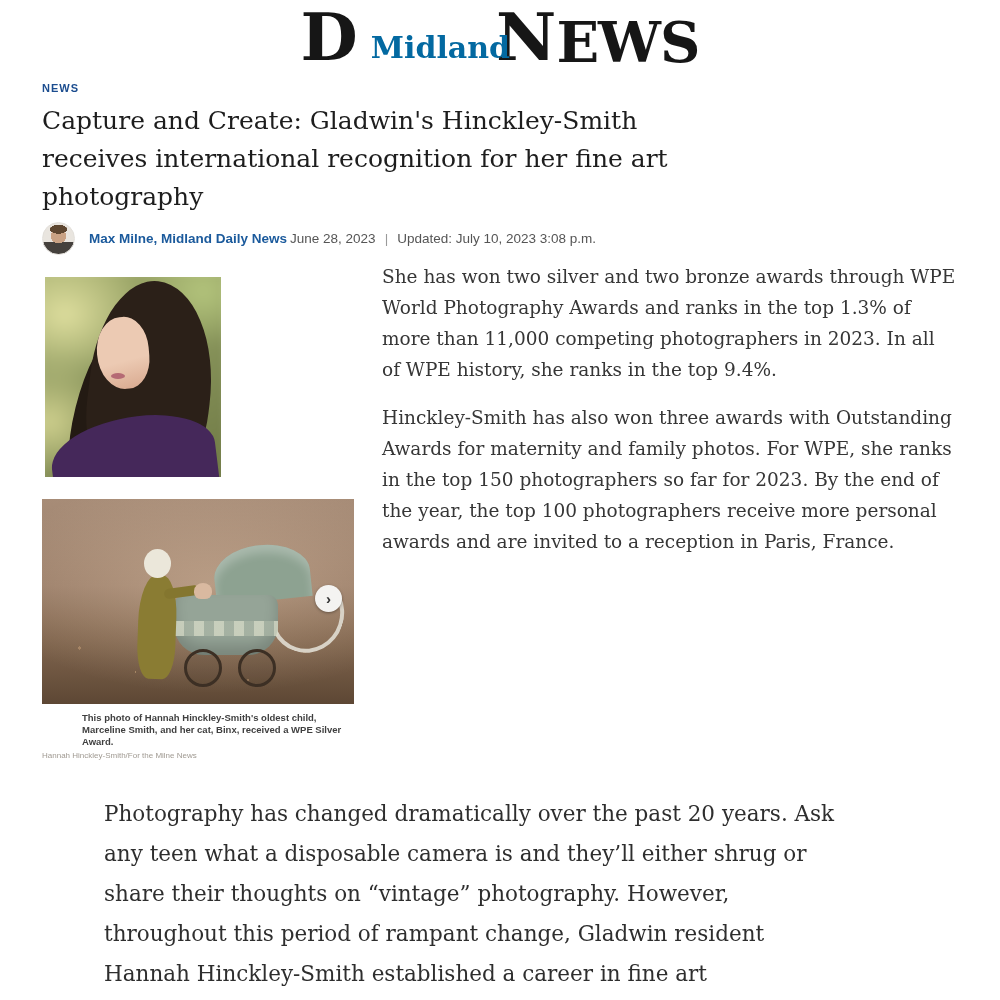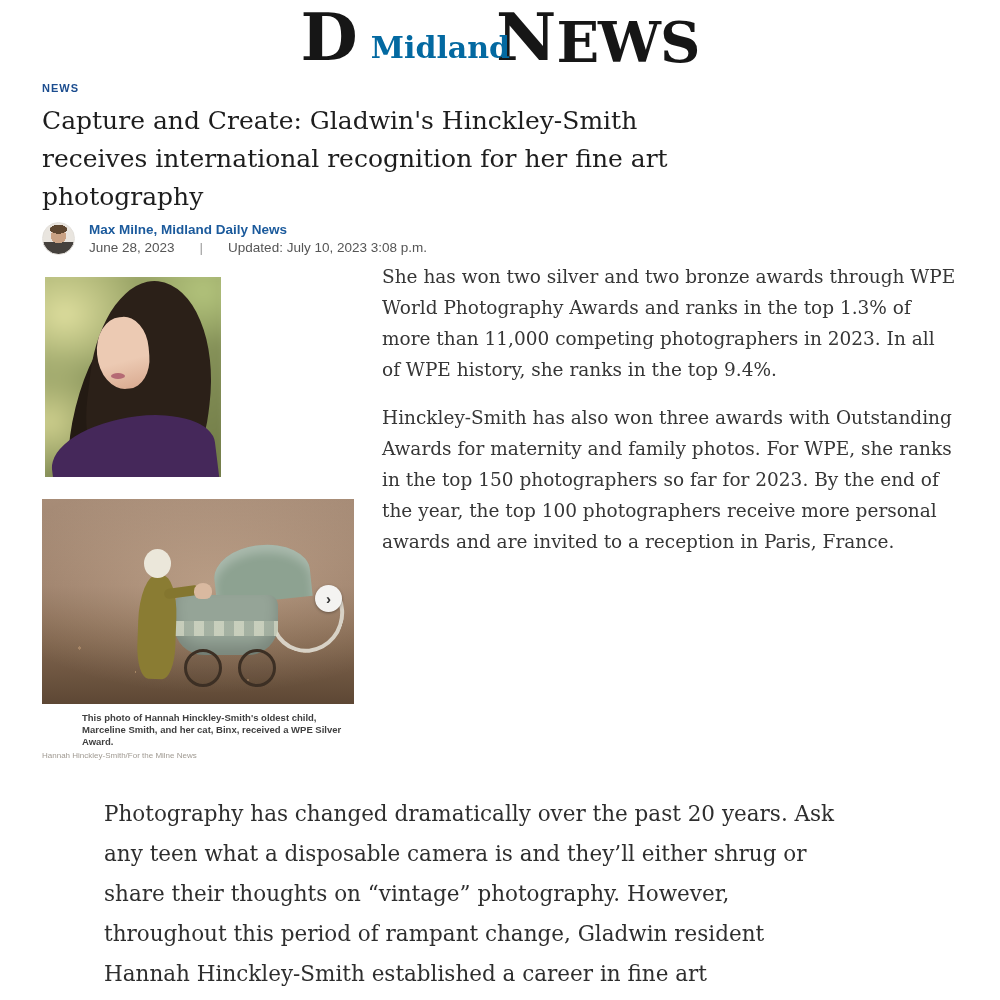--- a/index.html
+++ b/index.html
@@ -21,23 +21,23 @@
   .article{margin:0 42px;}
   .kicker{margin-top:18px;font-size:11px;font-weight:700;letter-spacing:1px;color:#1c4d8f;cursor:pointer;display:inline-block;}
   h1.headline{margin:6px 0 6px 0;max-width:690px;font-family:"DejaVu Serif",serif;font-weight:400;
               font-size:25px;line-height:38px;color:#1d1d1d;}
   .byline{display:flex;align-items:center;gap:14px;margin-top:6px;}
   .avatar{width:31px;height:31px;border-radius:50%;flex:none;border:1px solid #e3e0db;
           background:
             radial-gradient(46% 24% at 50% 20%, #5d4630 0 60%, rgba(0,0,0,0) 61%),
             radial-gradient(36% 34% at 50% 42%, #c9a284 0 70%, rgba(0,0,0,0) 71%),
             linear-gradient(180deg,#e9e5df 62%, #45413d 62%);}
-  .byline-col{display:flex;flex-direction:column;gap:3px;}
+  .byline-col{display:flex;gap:3px;}
   .byline-author{font-size:13.5px;font-weight:700;color:#1b5a9c;cursor:pointer;}
-  .byline-dates{font-size:13.5px;color:#555;display:flex;gap:25px;align-items:center;}
+  .byline-dates{font-size:13.5px;color:#555;display:flex;gap:9px;align-items:center;}
   .byline-sep{color:#9a9a9a;}
 
   
   .content{display:flex;gap:28px;margin-top:6px;align-items:flex-start;}
   .leftcol{flex:none;width:312px;}
   .rightcol{flex:1;min-width:0;}
   .rightcol p{margin:0 0 17px 0;font-family:"DejaVu Serif",serif;font-size:18.5px;
               line-height:31px;color:#363636;}
 
   

